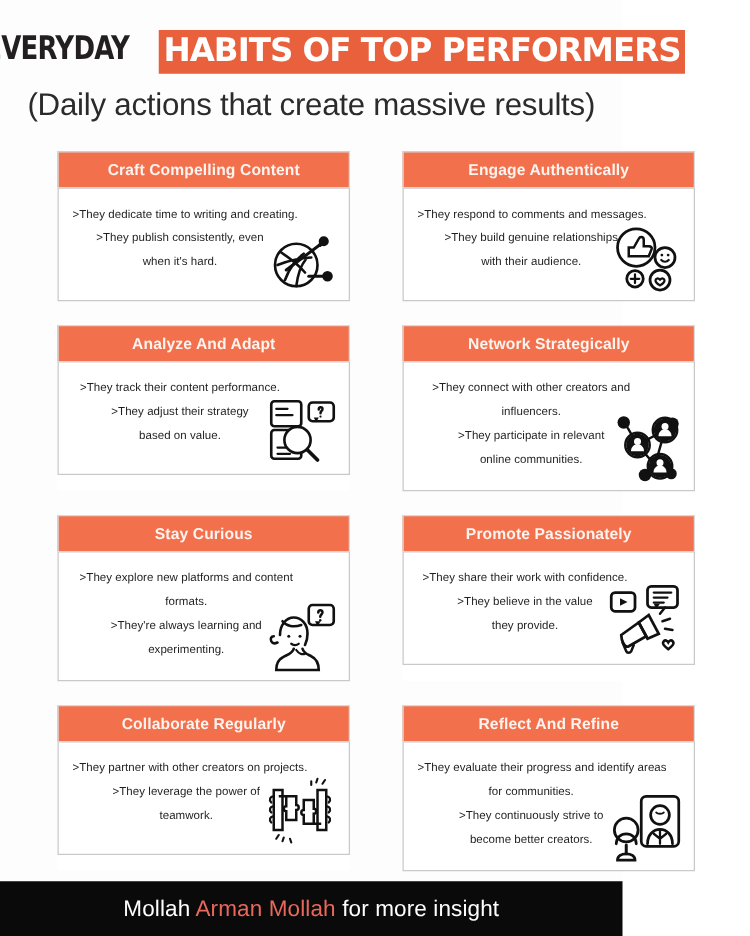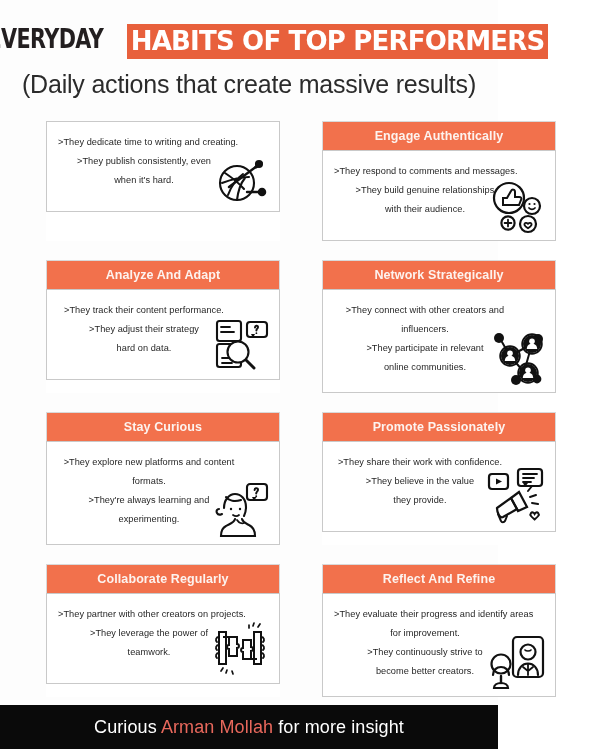--- a/index.html
+++ b/index.html
@@ -166,20 +166,23 @@
       <span class="title-hl-wrap">
         <span class="title-hl">HABITS OF TOP PERFORMERS</span>
       </span>
     </div>
     <div class="subtitle">(Daily actions that create massive results)</div>
   </div>
 
   <div class="grid">
 
     <div class="card">
+      <div class="card-header">
+        <span class="card-header-label">Craft Compelling Content</span>
+      </div>
       <div class="card-body">
         <div class="bullets">
           <div class="bullet-line">&gt;They dedicate time to writing and creating.</div>
           <div class="bullet-line">&gt;They publish consistently, even</div>
           <div class="bullet-line">when it's hard.</div>
         </div>
         <div class="card-icon">
           <svg viewBox="0 0 62 60" fill="none" stroke="#111" stroke-width="2.1" stroke-linecap="round">
             <circle cx="28" cy="37" r="17"></circle>
             <path d="M16 27c6 4 13 9 19 16M13 37c8-3 18-6 27-6M19 49c3-8 8-16 15-21M28 54c1-8 3-16 8-22"></path>
@@ -221,21 +224,21 @@
     </div>
 
     <div class="card">
       <div class="card-header">
         <span class="card-header-label">Analyze And Adapt</span>
       </div>
       <div class="card-body">
         <div class="bullets">
           <div class="bullet-line">&gt;They track their content performance.</div>
           <div class="bullet-line">&gt;They adjust their strategy</div>
-          <div class="bullet-line">hard on data.</div>
+          <div class="bullet-line">based on value.</div>
         </div>
         <div class="card-icon">
           <svg viewBox="0 0 62 60" fill="none" stroke="#111" stroke-width="2.1" stroke-linecap="round">
             <rect x="8" y="7" width="24" height="20" rx="2.5"></rect>
             <path d="M12 13h9M12 18h13" stroke-width="1.8"></path>
             <rect x="8" y="30" width="24" height="23" rx="2.5"></rect>
             <path d="M13 44h14M13 49h10" stroke-width="1.8"></path>
             <rect x="38" y="8" width="20" height="15" rx="3"></rect>
             <path d="M44 24l2-4h-4z" fill="#111" stroke="none"></path>
             <path d="M46 13.5c0-2 3-2.4 3-.4 0 1.6-1.6 1.6-1.6 3.4" stroke-width="2"></path>
@@ -372,21 +375,21 @@
       </div>
     </div>
 
     <div class="card">
       <div class="card-header">
         <span class="card-header-label">Reflect And Refine</span>
       </div>
       <div class="card-body tall">
         <div class="bullets wide">
           <div class="bullet-line">&gt;They evaluate their progress and identify areas</div>
-          <div class="bullet-line">for improvement.</div>
+          <div class="bullet-line">for communities.</div>
           <div class="bullet-line">&gt;They continuously strive to</div>
           <div class="bullet-line">become better creators.</div>
         </div>
         <div class="card-icon">
           <svg viewBox="0 0 62 60" fill="none" stroke="#111" stroke-width="2.2" stroke-linecap="round">
             <rect x="28" y="6" width="30" height="40" rx="4"></rect>
             <circle cx="43" cy="21" r="7.5"></circle>
             <path d="M33 44c0-7 4.6-11.5 10-11.5S53 37 53 44"></path>
             <path d="M40 19c1 1.4 5 1.4 6 0" stroke-width="1.6"></path>
             <path d="M43 33v11M38 36l5 4 5-4" stroke-width="1.8"></path>
@@ -396,19 +399,19 @@
             <path d="M9 57c0-3 3-5 7-5s7 2 7 5z"></path>
           </svg>
         </div>
       </div>
     </div>
 
   </div>
 
   <div class="footer">
     <div class="footer-text">
-      <span>Curious</span>
+      <span>Mollah</span>
       <span class="footer-name">Arman Mollah</span>
       <span>for more insight</span>
     </div>
   </div>
 
 </div>
 
 </body></html>

